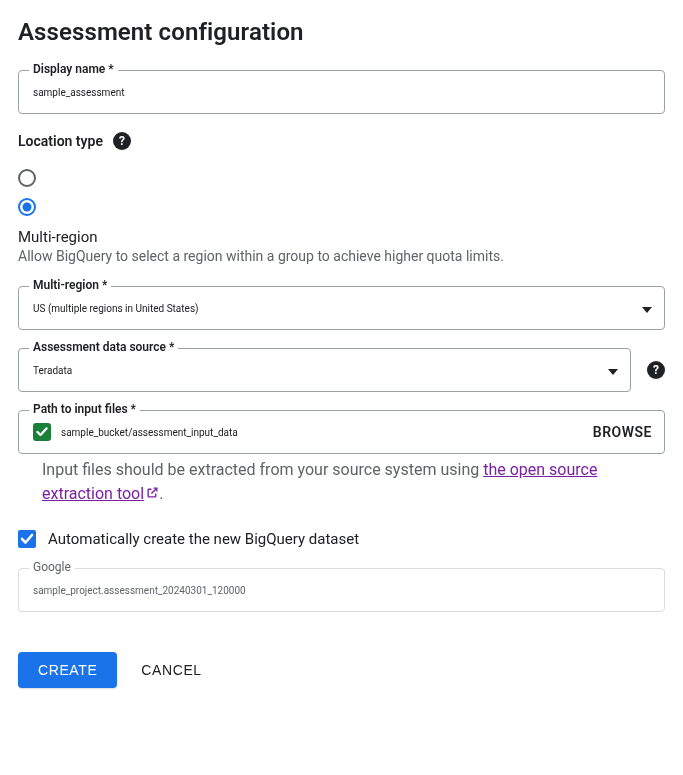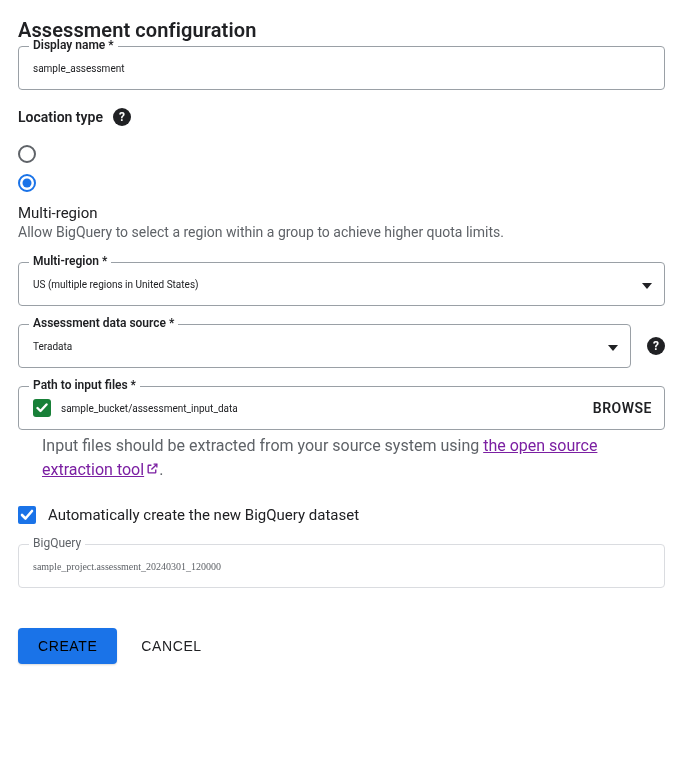--- a/index.html
+++ b/index.html
@@ -6,23 +6,23 @@
   body {
     margin: 0;
     padding: 18px;
     font-family: Roboto, "Helvetica Neue", Arial, sans-serif;
     font-size: 14px;
     color: #202124;
     width: 683px;
     background: #fff;
   }
   h1 {
-    font-size: 20px;
+    font-size: 24px;
     font-weight: 600;
-    margin: 0 0 4px 0;
+    margin: 0 0 24px 0;
     letter-spacing: 0.1px;
   }
   .field {
     position: relative;
     border: 1px solid #9aa0a6;
     border-radius: 4px;
     margin-bottom: 18px;
   }
   .field-label {
     position: absolute;
@@ -47,21 +47,20 @@
   }
   .field.disabled {
     border-color: #dadce0;
   }
   .field.disabled .field-label {
     font-weight: 400;
     color: #5f6368;
   }
   .field.disabled .field-value {
     color: #5f6368;
-    font-family: Liberation Serif, serif;
   }
   .section-label {
     font-size: 14px;
     font-weight: 600;
     margin: 14px 0 18px 0;
     display: flex;
     align-items: center;
     gap: 10px;
   }
   .help-circle {
@@ -165,21 +164,21 @@
     cursor: pointer;
   }
   .button-row {
     display: flex;
     gap: 16px;
     margin-top: 40px;
     align-items: center;
   }
   .btn-primary {
     background: #1a73e8;
-    color: #000000;
+    color: #ffffff;
     border: none;
     border-radius: 4px;
     padding: 10px 20px;
     font-size: 14px;
     font-weight: 500;
     letter-spacing: 0.6px;
     cursor: pointer;
     box-shadow: 0 1px 2px rgba(0,0,0,0.15);
   }
   .btn-flat {
@@ -284,21 +283,21 @@
 <div class="checkbox-row">
   <div class="checkbox">
     <svg width="14" height="12" viewBox="0 0 14 12" fill="none" stroke-width="2.6" stroke-linecap="round" stroke-linejoin="round">
         <polyline points="2,6 5.5,9.5 12,2"></polyline>
       </svg>
   </div>
   <span style="font-size:15px;">Automatically create the new BigQuery dataset</span>
 </div>
 
 <div class="field disabled">
-  <span class="field-label">BigQuery</span>
+  <span class="field-label">Google</span>
   <div class="field-inner">
     <span class="field-value">sample_project.assessment_20240301_120000</span>
   </div>
 </div>
 
 <div class="button-row">
   <button class="btn-primary">CREATE</button>
   <button class="btn-flat">CANCEL</button>
 </div>
 

